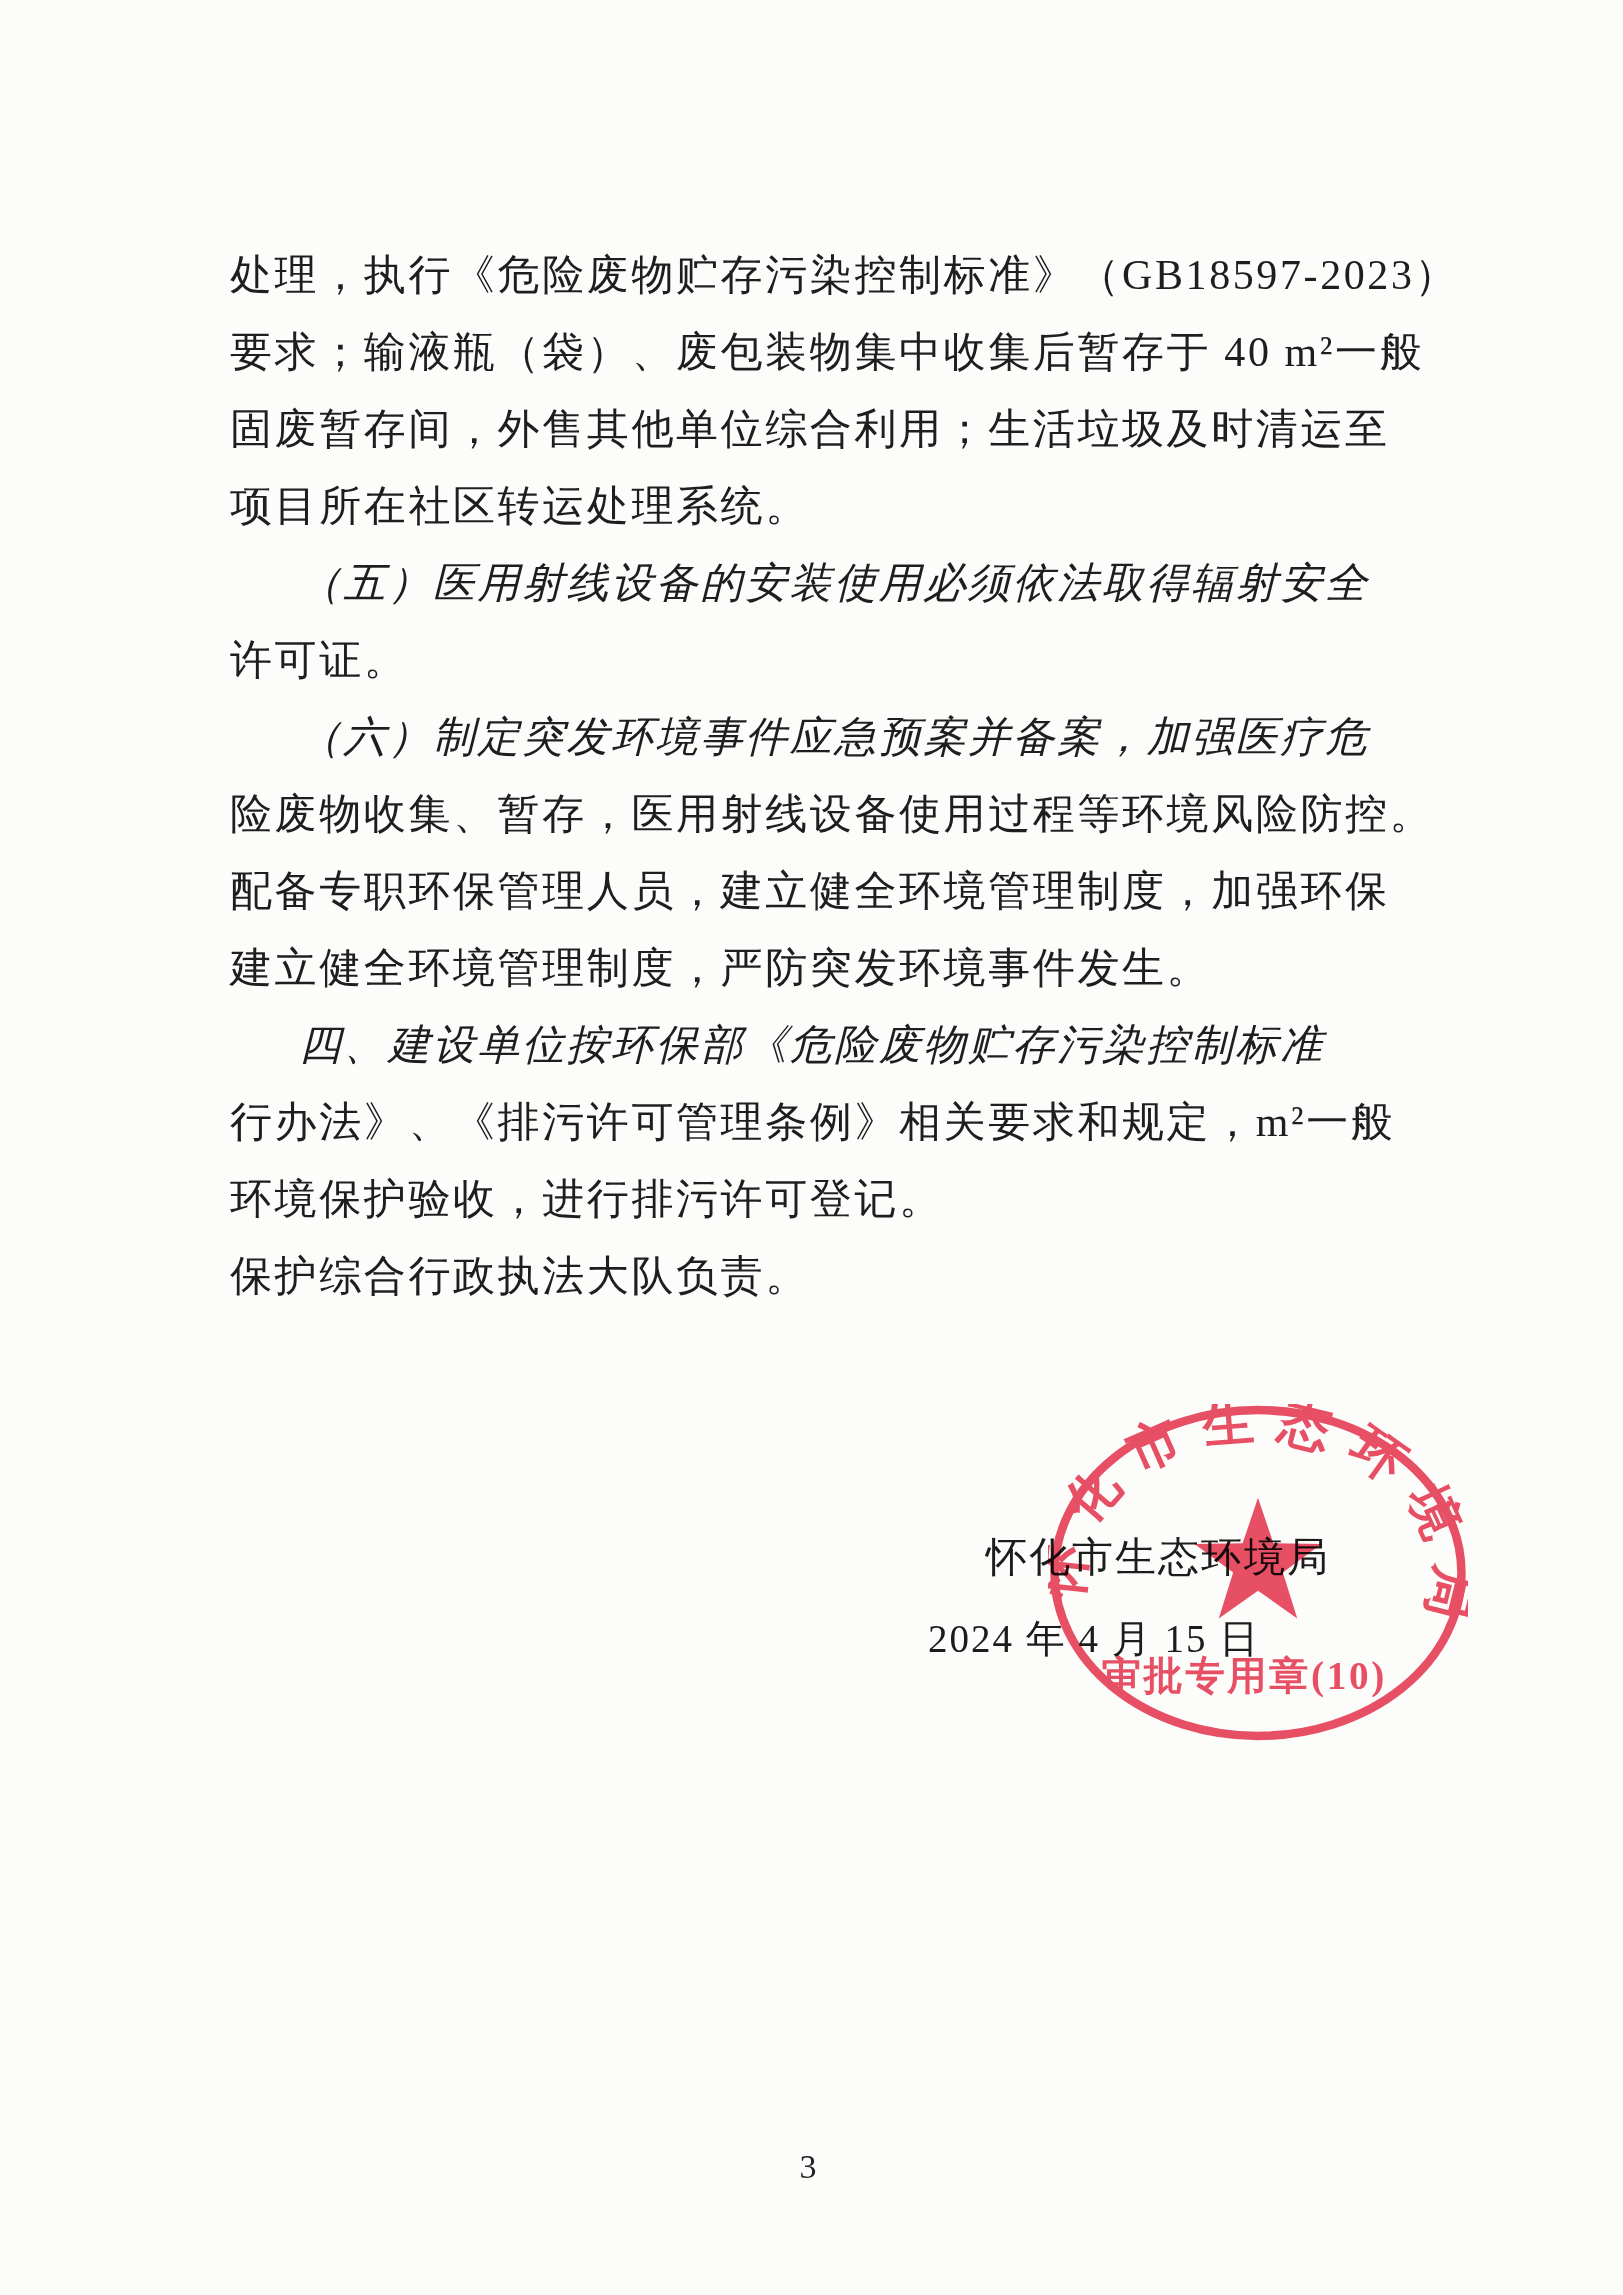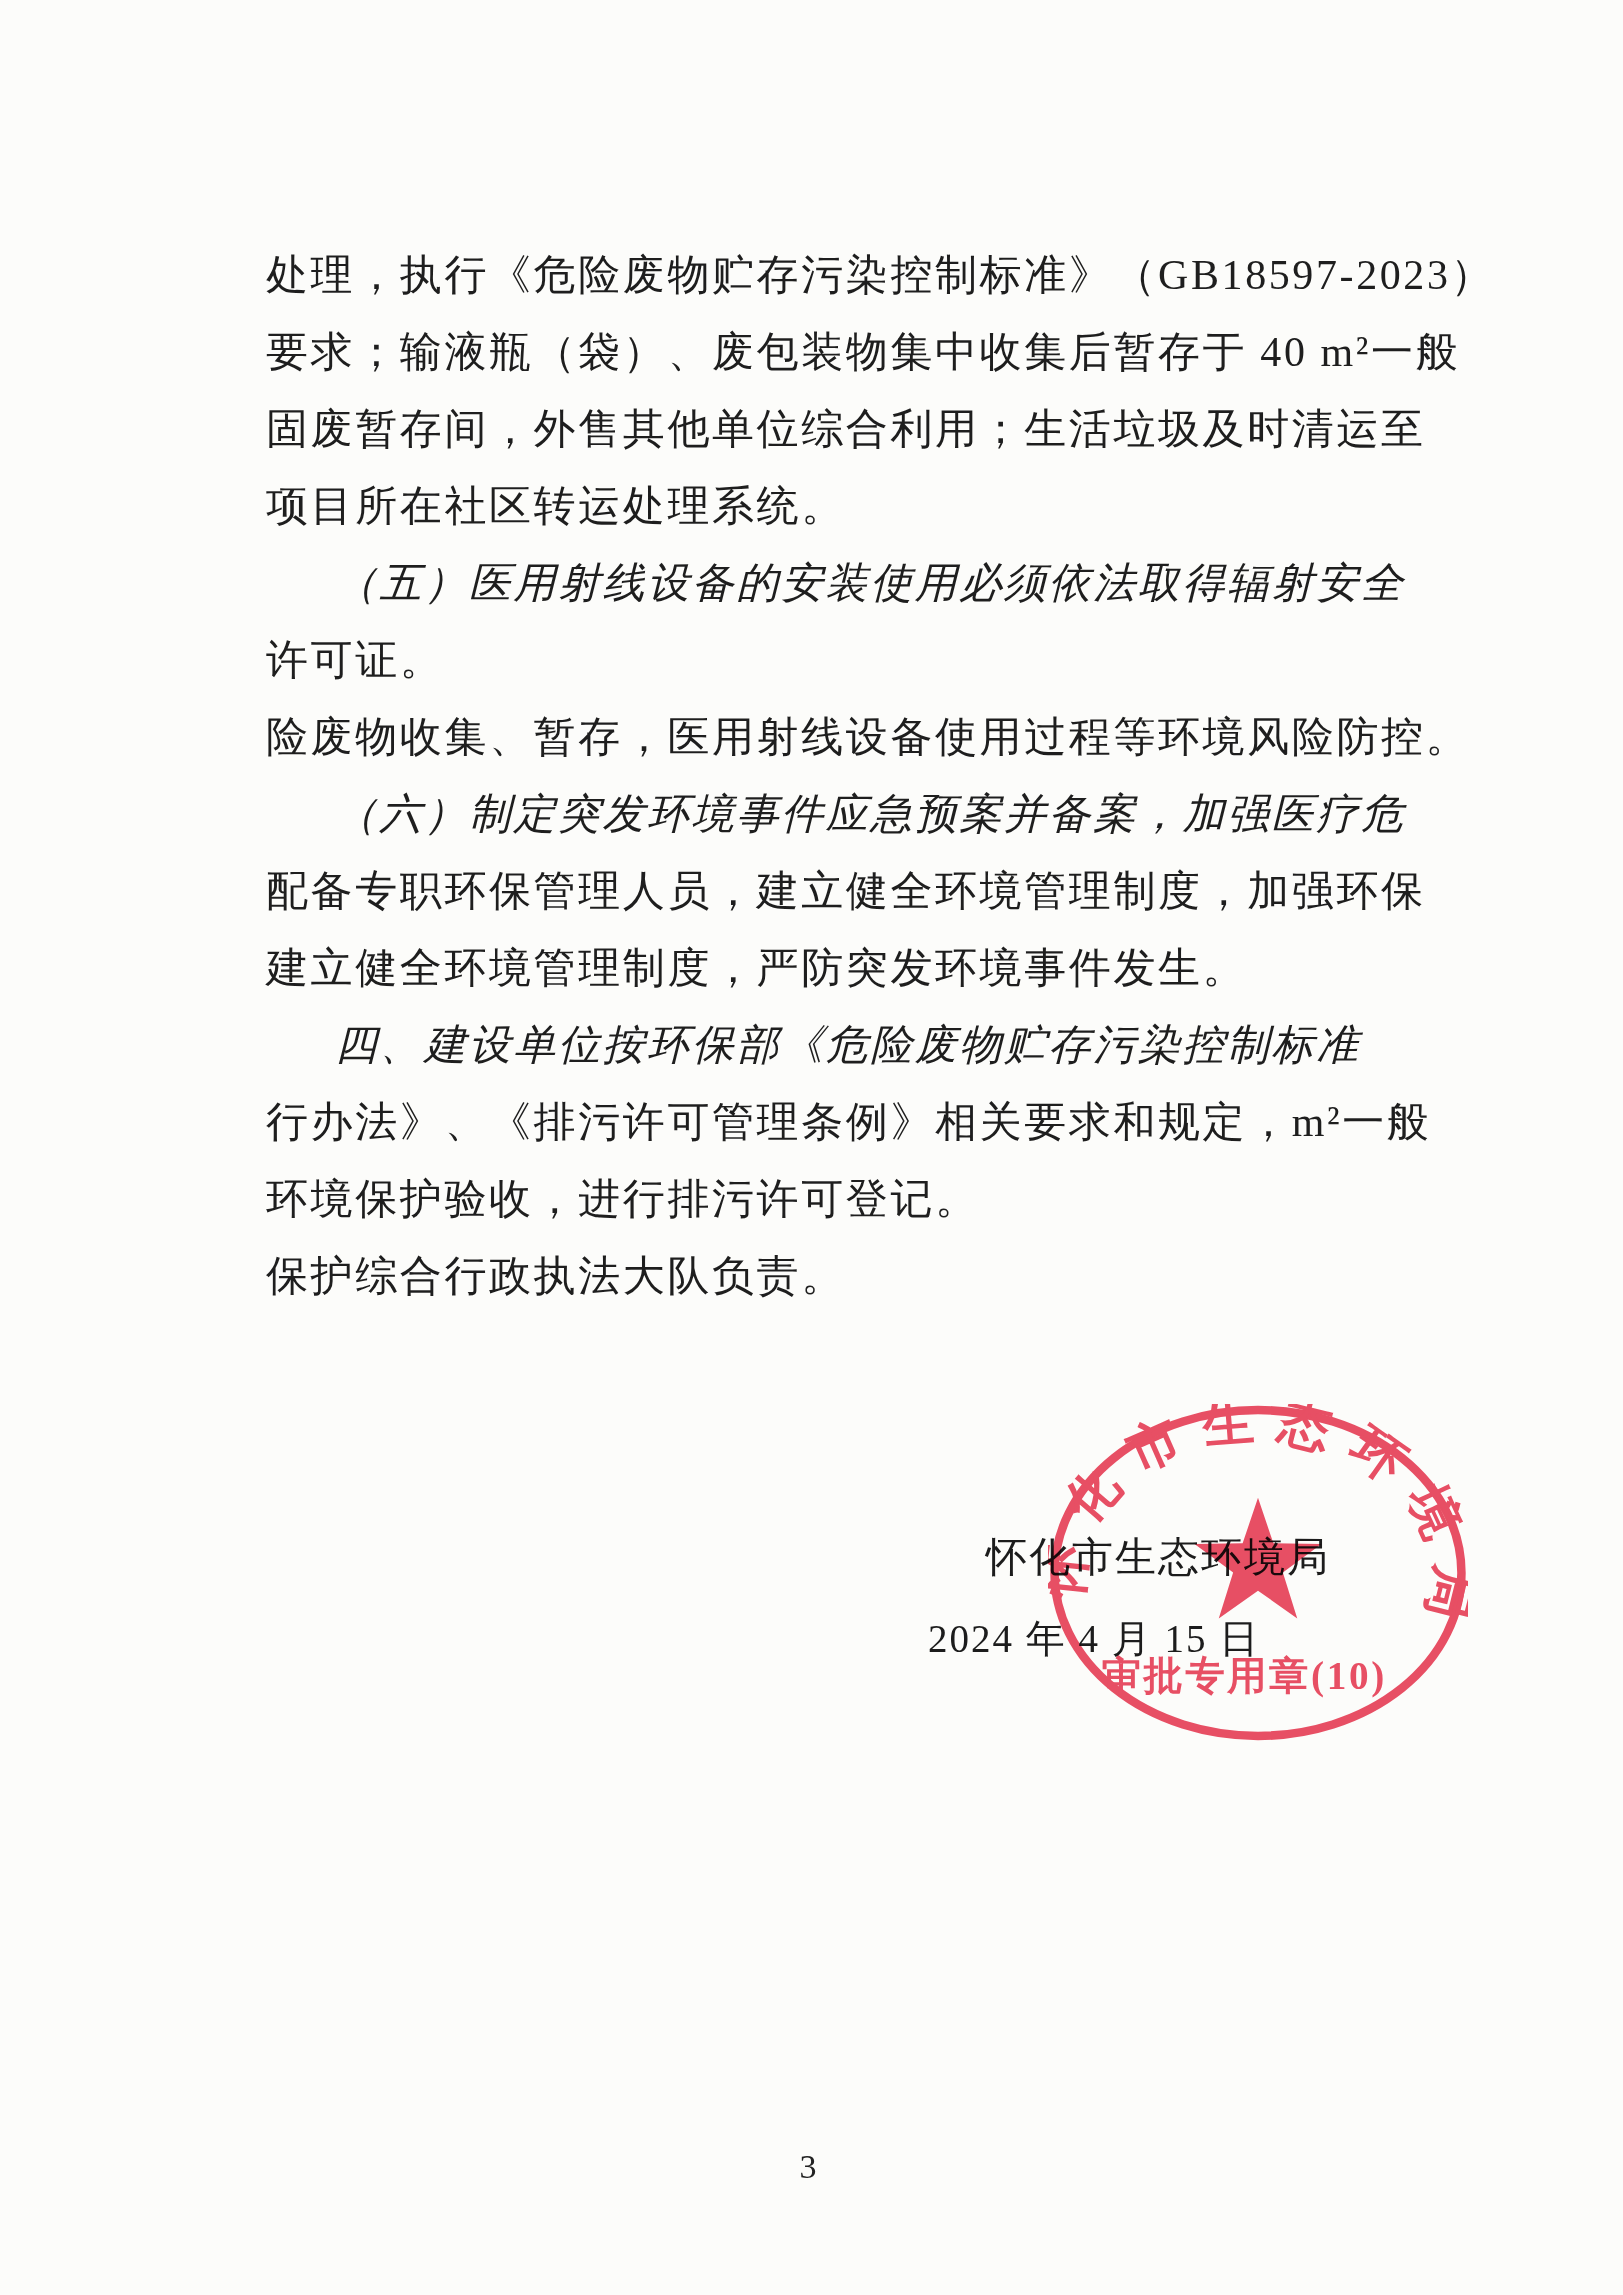--- a/index.html
+++ b/index.html
@@ -14,21 +14,21 @@
   
   .body-text{
     position:absolute;
     left:230px;top:237px;
     width:1178px;
     font-size:42px;
     line-height:77px;
     letter-spacing:2.6px;
     color:#1e1e1e;
   }
-  .body-line{white-space:nowrap;margin-left:36px;}
+  .body-line{white-space:nowrap;}
   .body-line.indent{padding-left:69px;font-style:italic;}
   
   .sig-agency{
     position:absolute;
     left:986px;top:1536px;
     font-size:41px;line-height:43px;
     letter-spacing:2px;
     white-space:nowrap;
     color:#1c1c1c;
   }
@@ -83,23 +83,23 @@
       <div class="body-line">要求；输液瓶（袋）、废包装物集中收集后暂存于 40 m²一般</div>
 
       <div class="body-line">固废暂存间，外售其他单位综合利用；生活垃圾及时清运至</div>
 
       <div class="body-line">项目所在社区转运处理系统。</div>
 
       <div class="body-line indent">（五）医用射线设备的安装使用必须依法取得辐射安全</div>
 
       <div class="body-line">许可证。</div>
 
+      <div class="body-line indent">（六）制定突发环境事件应急预案并备案，加强医疗危</div>
+
       <div class="body-line">险废物收集、暂存，医用射线设备使用过程等环境风险防控。</div>
-
-      <div class="body-line indent">（六）制定突发环境事件应急预案并备案，加强医疗危</div>
 
       <div class="body-line">配备专职环保管理人员，建立健全环境管理制度，加强环保</div>
 
       <div class="body-line">建立健全环境管理制度，严防突发环境事件发生。</div>
 
       <div class="body-line indent">四、建设单位按环保部《危险废物贮存污染控制标准</div>
 
       <div class="body-line">行办法》、《排污许可管理条例》相关要求和规定，m²一般</div>
 
       <div class="body-line">环境保护验收，进行排污许可登记。</div>

